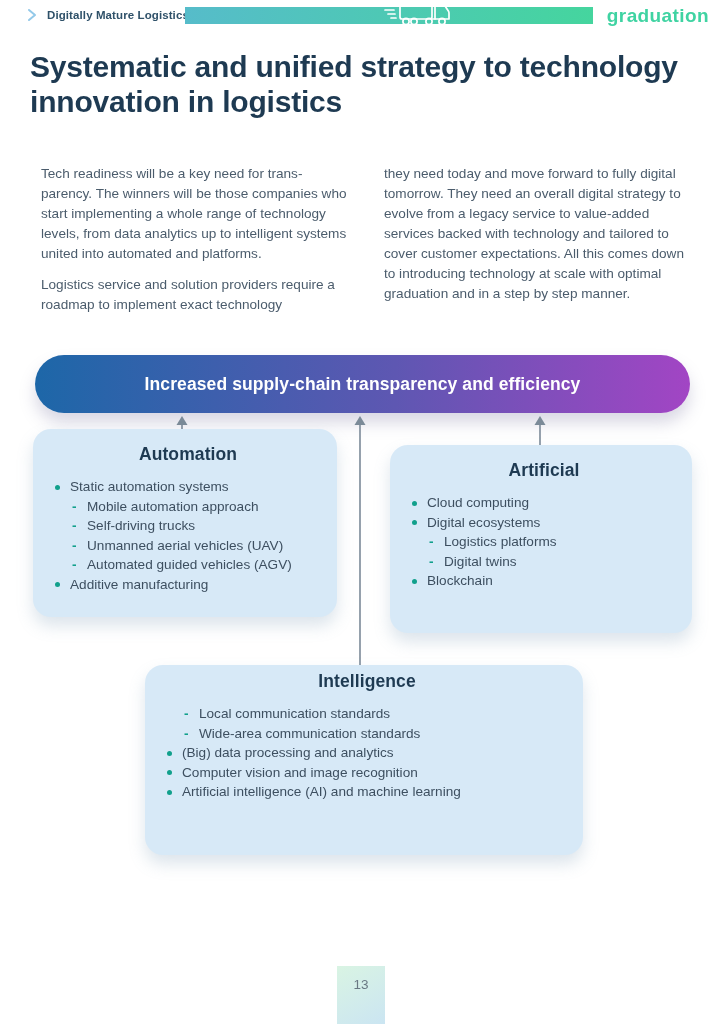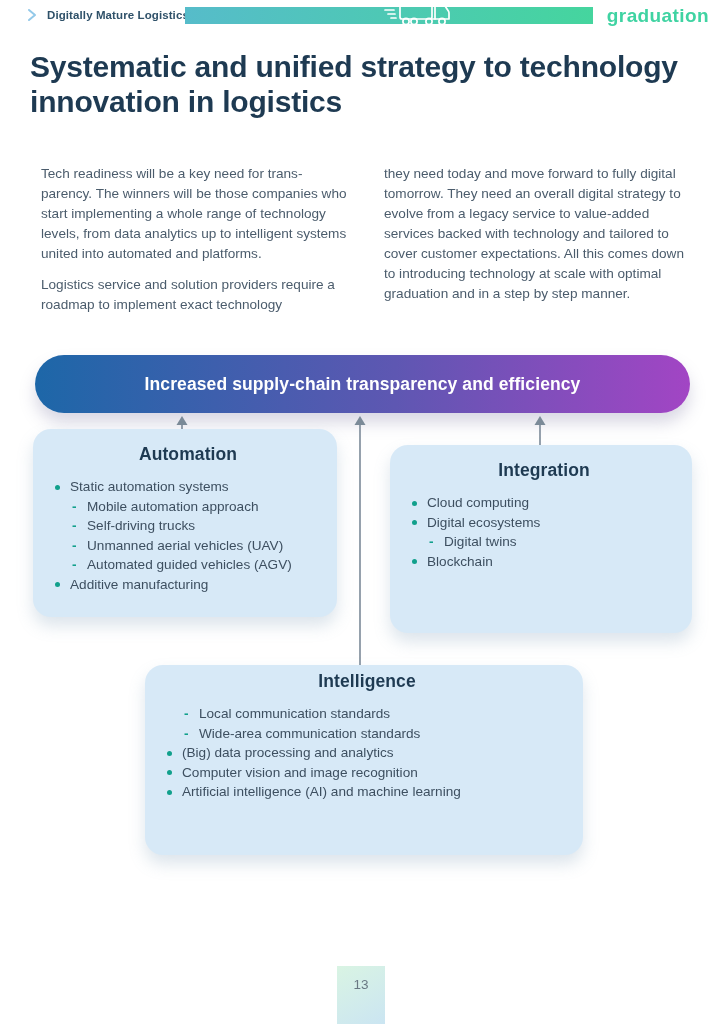--- a/index.html
+++ b/index.html
@@ -158,24 +158,25 @@
       <li class="l1">Static automation systems</li>
       <li class="l2">Mobile automation approach</li>
       <li class="l2">Self-driving trucks</li>
       <li class="l2">Unmanned aerial vehicles (UAV)</li>
       <li class="l2">Automated guided vehicles (AGV)</li>
       <li class="l1">Additive manufacturing</li>
     </ul>
   </div>
 
   <div class="info-box box-integration">
-    <h3>Integration</h3>
+    <h3>Artificial</h3>
     <ul>
       <li class="l1">Cloud computing</li>
       <li class="l1">Digital ecosystems</li>
+      <li class="l2">Logistics platforms</li>
       <li class="l2">Digital twins</li>
       <li class="l1">Blockchain</li>
     </ul>
   </div>
 
   <div class="info-box box-intelligence">
     <h3>Intelligence</h3>
     <ul>
       <li class="l2">Local communication standards</li>
       <li class="l2">Wide-area communication standards</li>

